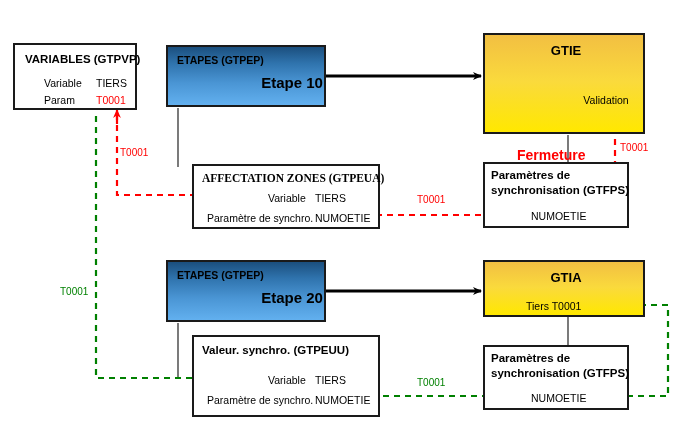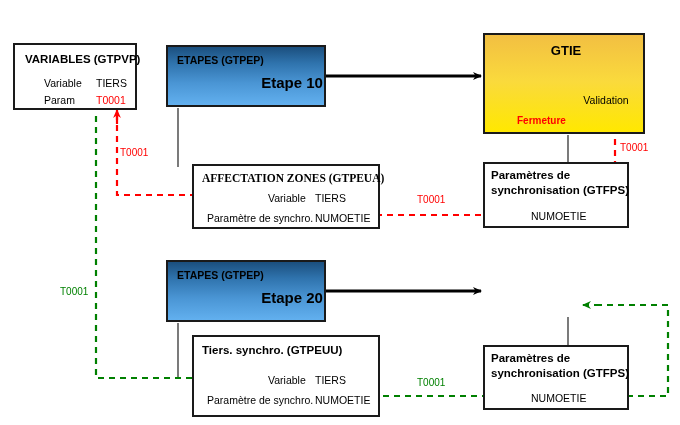--- a/index.html
+++ b/index.html
@@ -25,21 +25,21 @@
     background:linear-gradient(to bottom,#f2bf42 0%,#fada3c 48%,#ffe800 100%);
   }
 
   
   .t{position:absolute;white-space:nowrap;color:#000;line-height:1;}
   .hdr{font-size:11.5px;font-weight:bold;}
   .hdr-w{font-size:10.5px;font-weight:bold;color:#000;}
   .big{font-size:15px;font-weight:bold;padding-left:44px;}
   .ttl{font-size:13px;font-weight:bold;}
   .bdy{font-size:10.5px;}
-  .bdy-b{font-size:10px;font-weight:bold;}
+  .bdy-b{font-size:14px;font-weight:bold;margin-top:32px;}
   .red{color:#ff0000;}
   .redb{color:#ff0000;font-weight:bold;}
   .lbl-red{font-size:10px;color:#ff0000;}
   .lbl-green{font-size:10px;color:#008000;}
   svg{position:absolute;left:0;top:0;width:680px;height:425px;overflow:visible;}
 </style>
 </head>
 <body>
 
 <div id="canvas">
@@ -113,23 +113,27 @@
     <span class="t hdr" style="left:6px;top:6px;">Paramètres de</span>
     <span class="t hdr" style="left:6px;top:21px;">synchronisation (GTFPS)</span>
     <span class="t bdy" style="left:46px;top:47px;">NUMOETIE</span>
   </div>
 
   <div class="box blue" style="left:166px;top:248px;width:160px;height:62px;">
     <span class="t hdr-w" style="left:9px;top:8px;">ETAPES (GTPEP)</span>
     <span class="t big" style="left:0;top:28px;width:160px;text-align:center;">Etape 20</span>
   </div>
 
+  <div class="box yellow" style="left:483px;top:248px;width:162px;height:57px;">
+    <span class="t ttl" style="left:0;top:9px;width:162px;text-align:center;">GTIA</span>
+    <span class="t bdy" style="left:41px;top:39px;">Tiers T0001</span>
+  </div>
 
   <div class="box plain" style="left:192px;top:323px;width:188px;height:82px;">
-    <span class="t hdr" style="left:8px;top:8px;">Tiers. synchro. (GTPEUU)</span>
+    <span class="t hdr" style="left:8px;top:8px;">Valeur. synchro. (GTPEUU)</span>
     <span class="t bdy" style="left:74px;top:38px;">Variable</span>
     <span class="t bdy" style="left:121px;top:38px;">TIERS</span>
     <span class="t bdy" style="left:13px;top:58px;">Paramètre de synchro.</span>
     <span class="t bdy" style="left:121px;top:58px;">NUMOETIE</span>
   </div>
 
   <div class="box plain" style="left:483px;top:333px;width:146px;height:65px;">
     <span class="t hdr" style="left:6px;top:6px;">Paramètres de</span>
     <span class="t hdr" style="left:6px;top:21px;">synchronisation (GTFPS)</span>
     <span class="t bdy" style="left:46px;top:46px;">NUMOETIE</span>

